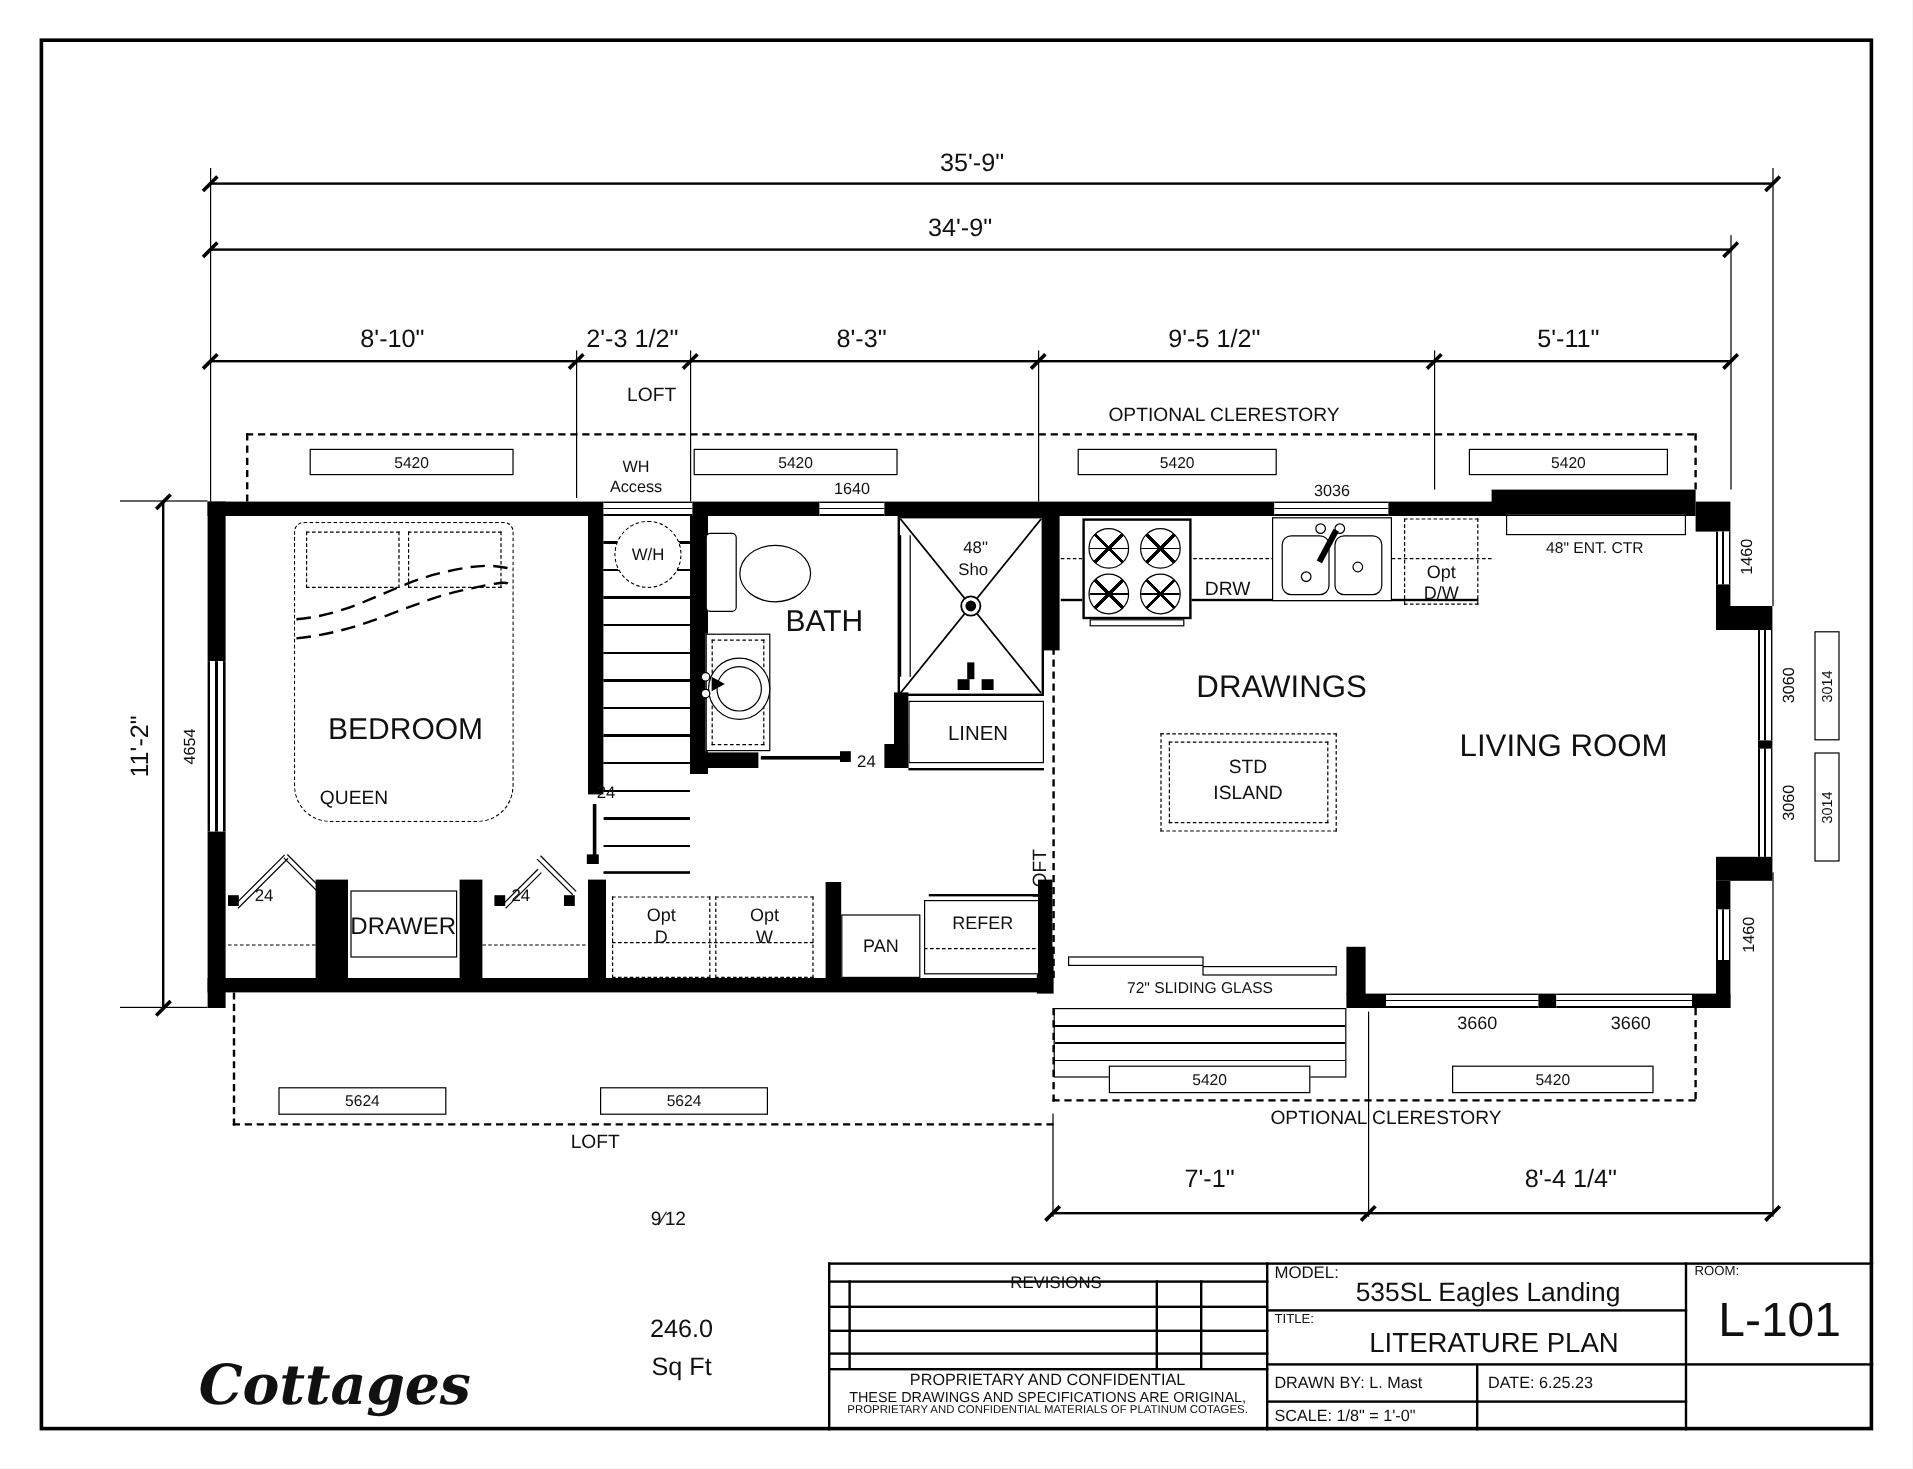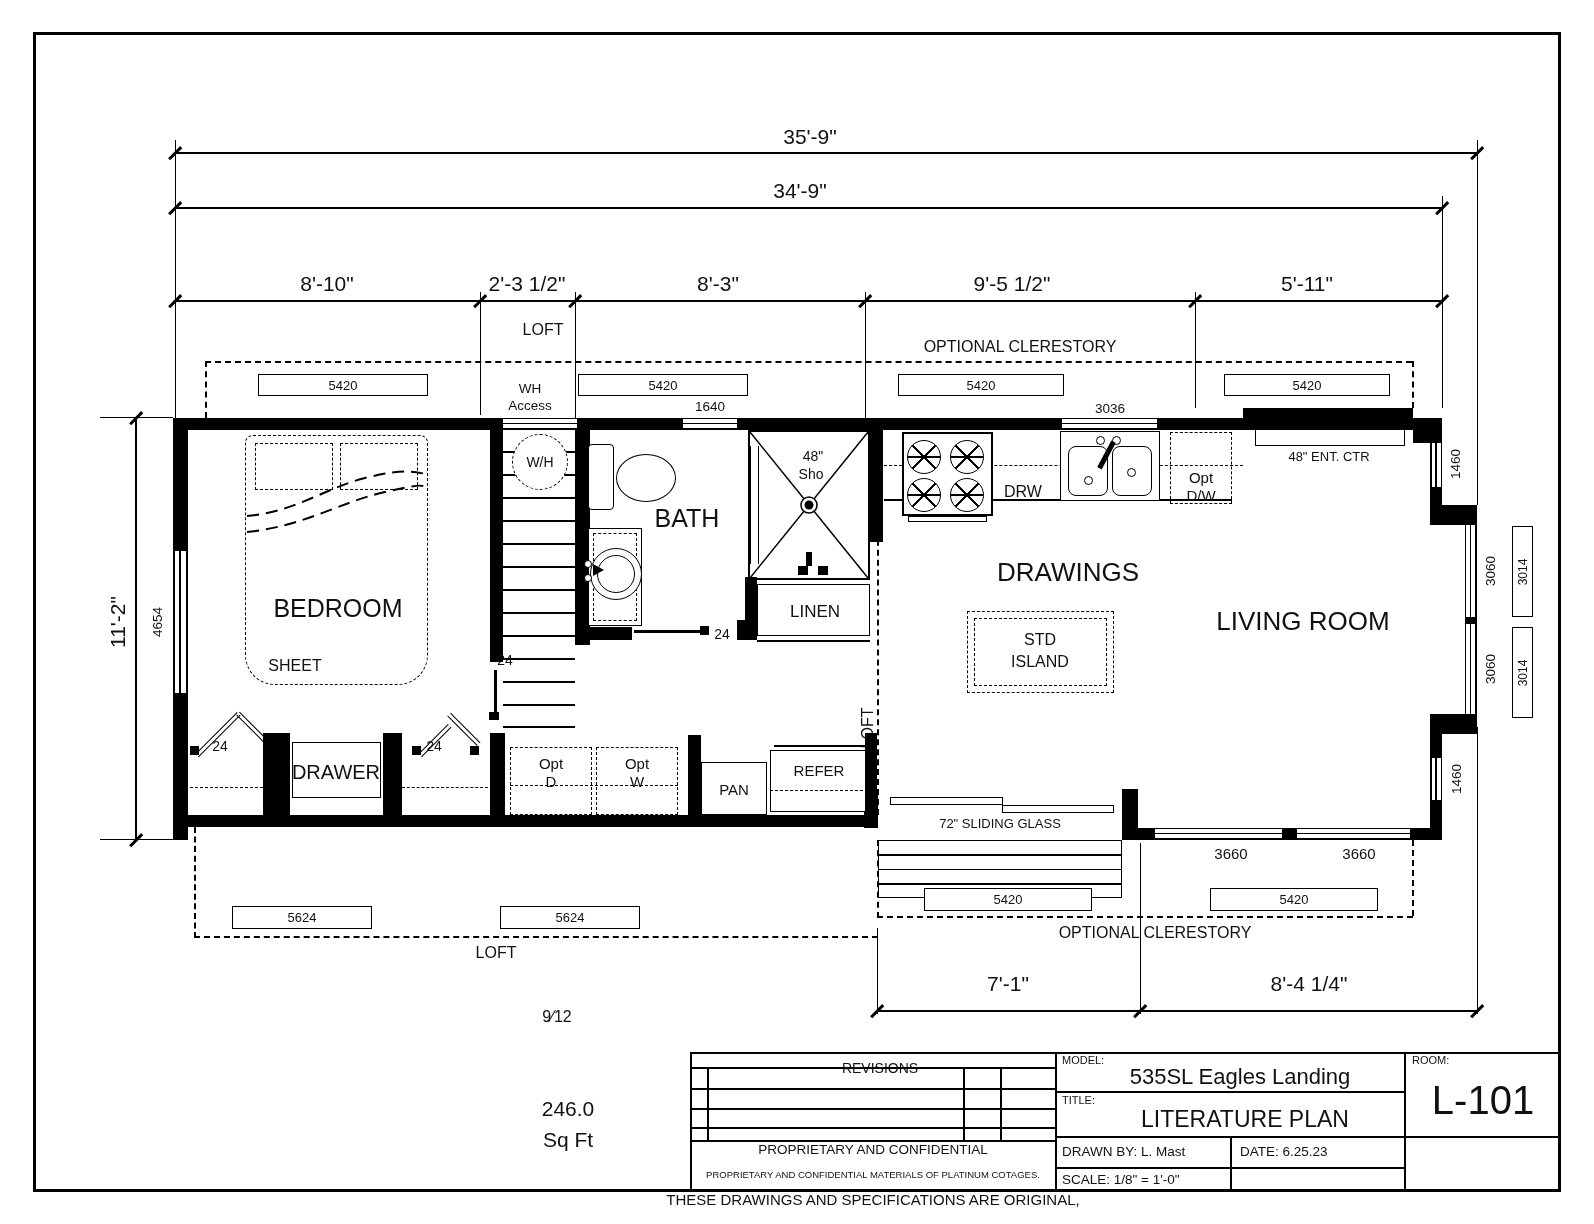--- a/index.html
+++ b/index.html
@@ -139,21 +139,21 @@
   <div class="vlbl" style="left:1457px;top:779px;font-size:13.5px">1460</div>
 
   <div class="dbox" style="left:245px;top:435px;width:183px;height:250px;border-radius:8px 8px 30px 30px"></div>
   <div class="dbox" style="left:255px;top:443px;width:78px;height:47px"></div>
   <div class="dbox" style="left:340px;top:443px;width:78px;height:47px"></div>
   <svg style="position:absolute;left:245px;top:468px" width="183" height="70">
     <path d="M2,48 C50,44 80,20 120,10 S170,4 181,6" fill="none" stroke="#000" stroke-width="2" stroke-dasharray="12,7"></path>
     <path d="M2,64 C60,58 95,34 140,24 S175,18 181,20" fill="none" stroke="#000" stroke-width="2" stroke-dasharray="12,7"></path>
   </svg>
   <div class="lbl" style="left:338px;top:608px;font-size:25px">BEDROOM</div>
-  <div class="lbl" style="left:295px;top:666px;font-size:16px">SHEET</div>
+  <div class="lbl" style="left:295px;top:666px;font-size:16px">QUEEN</div>
 
   <div class="wall" style="left:263px;top:733px;width:27px;height:82px"></div>
   <div class="wall" style="left:383px;top:733px;width:19px;height:82px"></div>
   <div class="wall" style="left:490px;top:733px;width:15px;height:82px"></div>
   <div class="box" style="left:292px;top:742px;width:89px;height:56px"></div>
   <div class="lbl" style="left:336px;top:772px;font-size:20px">DRAWER</div>
   <div class="dashh1" style="left:190px;top:787px;width:73px"></div>
   <div class="dashh1" style="left:402px;top:787px;width:86px"></div>
   <div class="leaf" style="left:197px;top:753px;width:59px;transform:rotate(-45deg)"></div>
   <div class="leaf" style="left:238px;top:711px;width:59px;transform:rotate(45deg)"></div>
@@ -302,28 +302,29 @@
   <div class="line" style="left:690px;top:1067px;width:367px;height:1.5px"></div>
   <div class="line" style="left:690px;top:1088px;width:367px;height:1.5px"></div>
   <div class="line" style="left:690px;top:1108px;width:367px;height:1.5px"></div>
   <div class="line" style="left:690px;top:1127px;width:367px;height:1.5px"></div>
   <div class="line" style="left:690px;top:1140px;width:367px;height:1.5px"></div>
   <div class="line" style="left:707px;top:1067px;width:1.5px;height:74px"></div>
   <div class="line" style="left:963px;top:1067px;width:1.5px;height:74px"></div>
   <div class="line" style="left:1000px;top:1067px;width:1.5px;height:74px"></div>
   <div class="lbl" style="left:880px;top:1068px;font-size:14px">REVISIONS</div>
   <div class="lbl" style="left:873px;top:1150px;font-size:13.5px">PROPRIETARY AND CONFIDENTIAL</div>
-  <div class="lbl" style="left:873px;top:1199px;font-size:15px">THESE DRAWINGS AND SPECIFICATIONS ARE ORIGINAL,</div>
+  <div class="lbl" style="left:873px;top:1164px;font-size:12px">THESE DRAWINGS AND SPECIFICATIONS ARE ORIGINAL,</div>
   <div class="lbl" style="left:873px;top:1175px;font-size:9.5px">PROPRIETARY AND CONFIDENTIAL MATERIALS OF PLATINUM COTAGES.</div>
-  <div class="lbll" style="left:1062px;top:1060px;font-size:11px">MODEL:</div>
+  <div class="lbll" style="left:1062px;top:1060px;font-size:14px">MODEL:</div>
   <div class="lbl" style="left:1240px;top:1077px;font-size:22px">535SL Eagles Landing</div>
   <div class="lbll" style="left:1062px;top:1100px;font-size:11px">TITLE:</div>
   <div class="lbl" style="left:1245px;top:1119px;font-size:23px">LITERATURE PLAN</div>
   <div class="lbll" style="left:1062px;top:1152px;font-size:13.5px">DRAWN BY: L. Mast</div>
   <div class="lbll" style="left:1240px;top:1152px;font-size:13.5px">DATE: 6.25.23</div>
   <div class="lbll" style="left:1062px;top:1180px;font-size:13.5px">SCALE: 1/8" = 1'-0"</div>
   <div class="lbll" style="left:1412px;top:1060px;font-size:11px">ROOM:</div>
   <div class="lbl" style="left:1483px;top:1100px;font-size:40px">L-101</div>
 
+  <div class="logoTxt" style="left:279px;top:1154px;font-size:46px">Cottages</div>
   <div class="lbl" style="left:557px;top:1017px;font-size:16px">9⁄12</div>
   <div class="lbl" style="left:568px;top:1108px;font-size:21px">246.0</div>
   <div class="lbl" style="left:568px;top:1139px;font-size:21px">Sq Ft</div>
 </div>
 
 </body></html>

